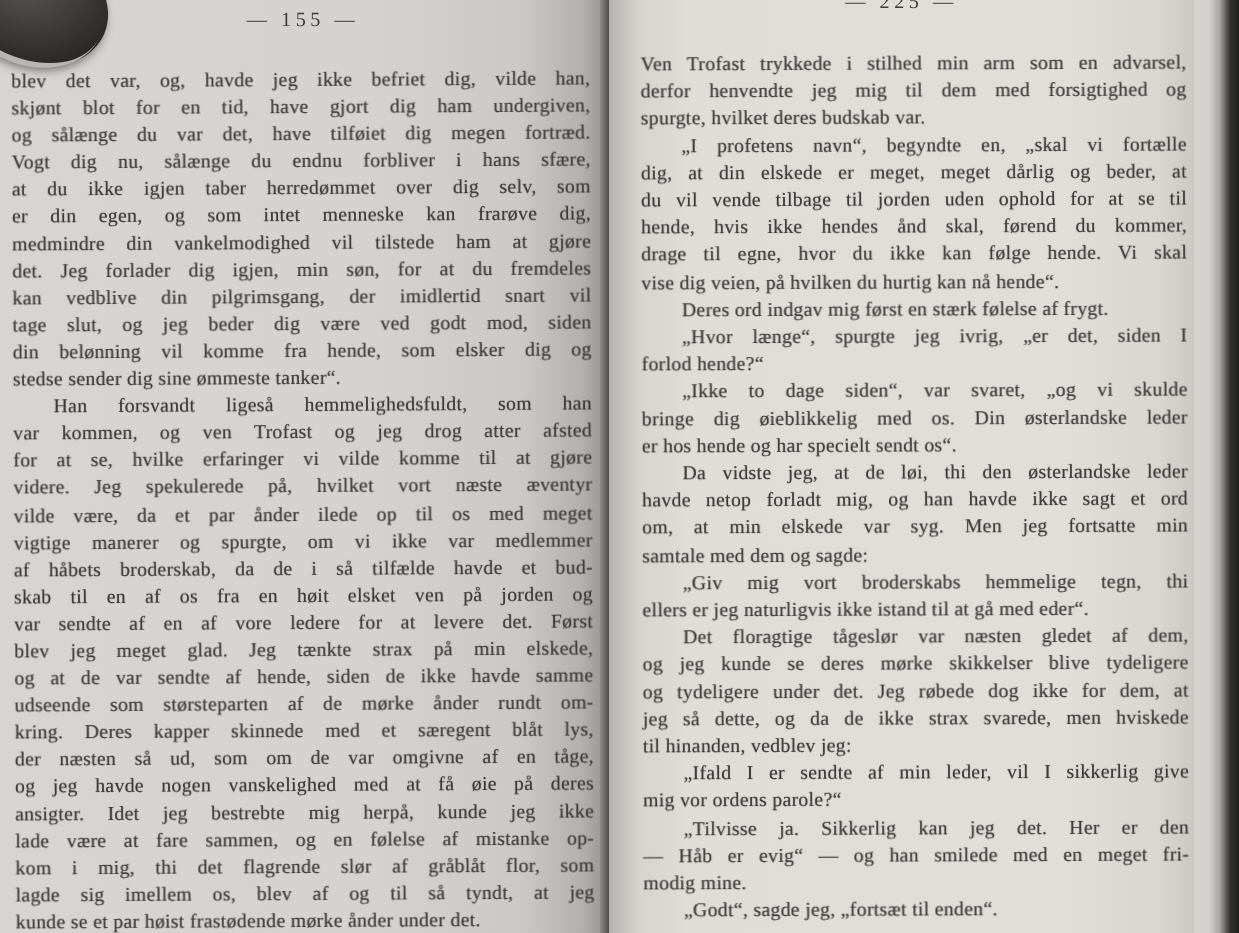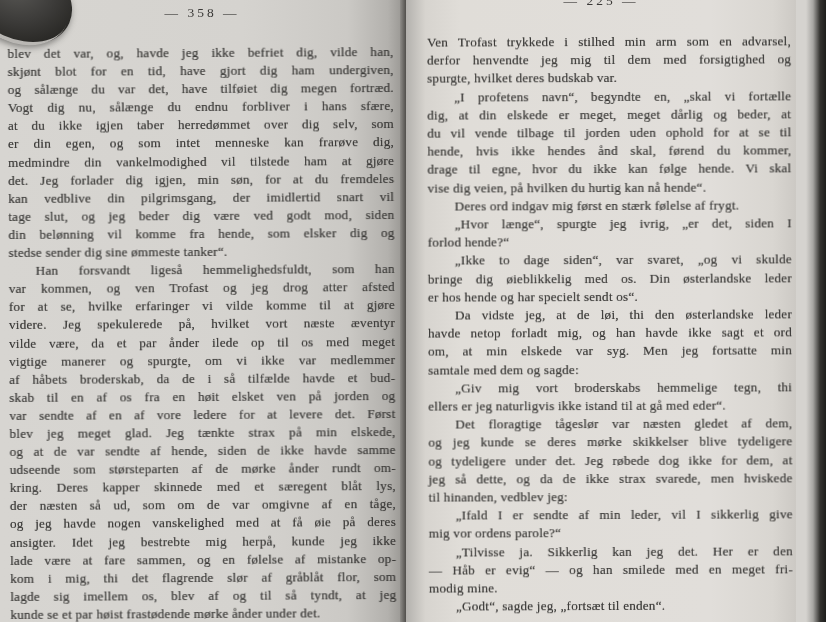--- a/index.html
+++ b/index.html
@@ -66,21 +66,21 @@
   }
   .line.end{text-align-last:left;}
   .line.indent{text-indent:27px;}
 </style>
 </head>
 <body>
 
 <div class="spread">
 
   <div class="page page-left">
-    <div class="page-header">— 358 —</div>
+    <div class="page-header">— 155 —</div>
     <div class="page-body">
         <div class="line">blev det var, og, havde jeg ikke befriet dig, vilde han,</div>
         <div class="line">skjønt blot for en tid, have gjort dig ham undergiven,</div>
         <div class="line">og sålænge du var det, have tilføiet dig megen fortræd.</div>
         <div class="line">Vogt dig nu, sålænge du endnu forbliver i hans sfære,</div>
         <div class="line">at du ikke igjen taber herredømmet over dig selv, som</div>
         <div class="line">er din egen, og som intet menneske kan frarøve dig,</div>
         <div class="line">medmindre din vankelmodighed vil tilstede ham at gjøre</div>
         <div class="line">det. Jeg forlader dig igjen, min søn, for at du fremdeles</div>
         <div class="line">kan vedblive din pilgrimsgang, der imidlertid snart vil</div>

